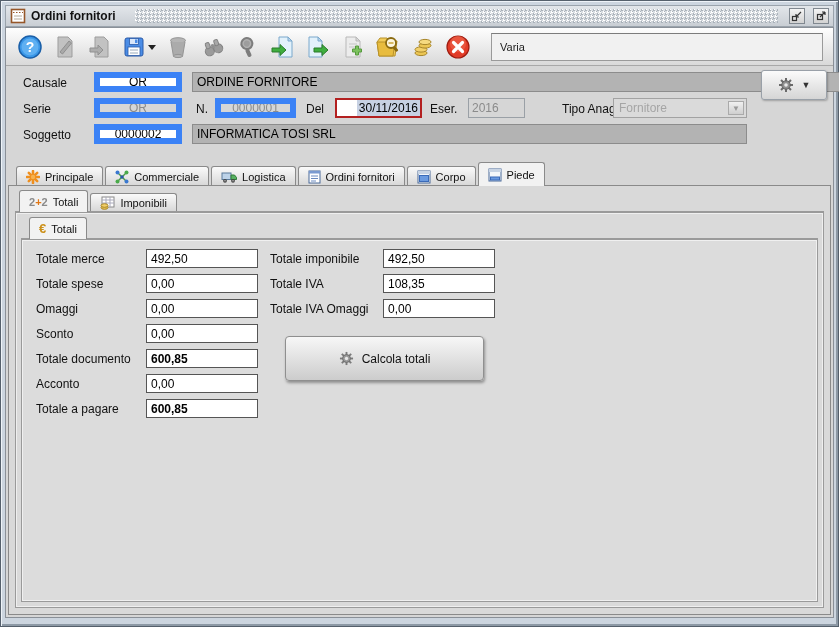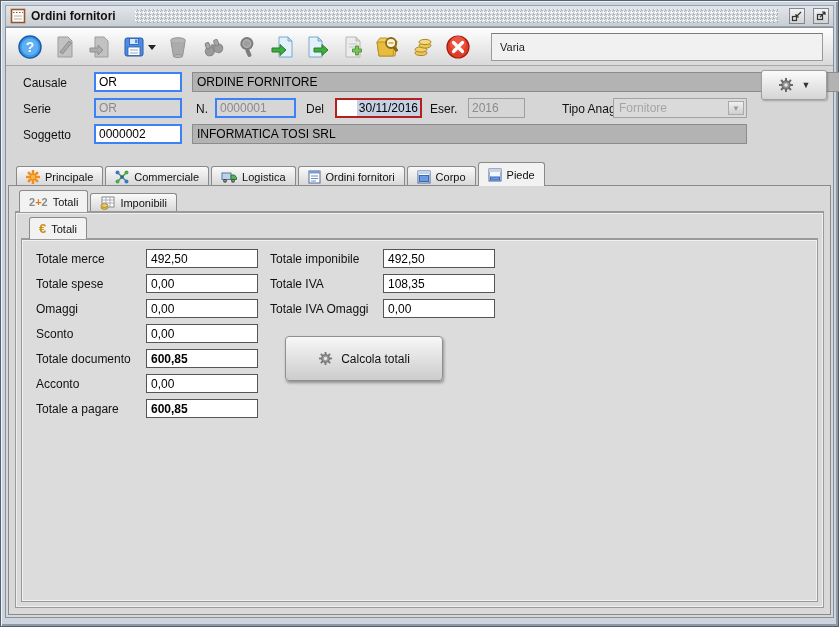--- a/index.html
+++ b/index.html
@@ -31,21 +31,21 @@
   .tbtn { width:32px; height:32px; border:none; background:transparent; display:flex;
     align-items:center; justify-content:center; margin-right:3px; cursor:pointer; }
   .tbtn.wide { width:40px; }
   .status-field { flex:1; height:28px; margin-left:14px; margin-right:2px;
     background:#f1f1f1; border:1px solid #9a9a9a; border-top-color:#7c7c7c;
     font-size:11px; color:#222; display:flex; align-items:center; padding-left:8px; }
 
   
   .form-area { position:relative; height:96px; background:#d6d6d6; font-size:12px; }
   .lbl { position:absolute; color:#111; }
-  .req { border:2px solid #3b82f6; }
+  .req { border:6px solid #3b82f6;text-align:center; }
   .fld { position:absolute; height:20px; font-size:12px; font-family:"Liberation Sans",sans-serif;
     padding:0 3px; background:#fff; color:#000; outline:none; }
   .fld.gray { background:#d6d6d6; color:#8b8b8b; }
   .fld.plain { border:1px solid #9aa0a6; background:#d6d6d6; color:#8b8b8b; }
   .desc { position:absolute; height:20px; background:#b3b3b3; border:1px solid #8c8c8c;
     color:#000; font-size:12px; display:flex; align-items:center; padding-left:4px; }
   .datefld { position:absolute; height:20px; background:#fff; border:2px solid #b32020;
     display:flex; align-items:center; justify-content:flex-end; font-size:12px; }
   .datefld .sel-text { background:#c7d1e3; padding:1px 2px; }
   .combo { position:absolute; height:20px; background:#dadada; border:1px solid #a2a2a2;
@@ -75,21 +75,21 @@
     box-shadow: inset 0 0 0 1px #efefef; padding:4px 5px 5px 5px; display:flex; flex-direction:column; }
   .panel2 { flex:1; border:1px solid #9a9a9a; background:#dcdcdc;
     box-shadow: inset 0 0 0 1px #f0f0f0; position:relative; }
 
   
   .trow { position:absolute; height:20px; }
   .tlabel { position:absolute; left:0; top:3px; font-size:12px; color:#111; white-space:nowrap; }
   .tfield { position:absolute; width:112px; height:19px; background:#fff; border:1px solid #555;
     font-size:12px; text-align:left; padding:0 4px; font-family:"Liberation Sans",sans-serif; color:#000; }
   .tfield.b { font-weight:bold; }
-  .calcola-btn { position:absolute; left:263px; top:96px; width:158px; height:45px;
+  .calcola-btn { position:absolute; left:263px; top:96px; width:199px; height:45px;
     background:linear-gradient(#f7f7f7,#cccccc); border:1px solid #8f8f8f; border-radius:4px;
     box-shadow:1px 2px 3px rgba(0,0,0,.35); display:flex; align-items:center; justify-content:center;
     gap:8px; font-size:12px; color:#111; cursor:pointer; }
 
   .icon { display:inline-flex;justify-content:flex-end; }
   .e2p2 { font-size:11px; font-weight:bold; color:#8a8a8a; letter-spacing:0; }
   .e2p2 em { font-style:normal; color:#e07818; }
   .euro-ic { font-size:13px; font-weight:bold; color:#cc9018; }
 </style>
 </head>

